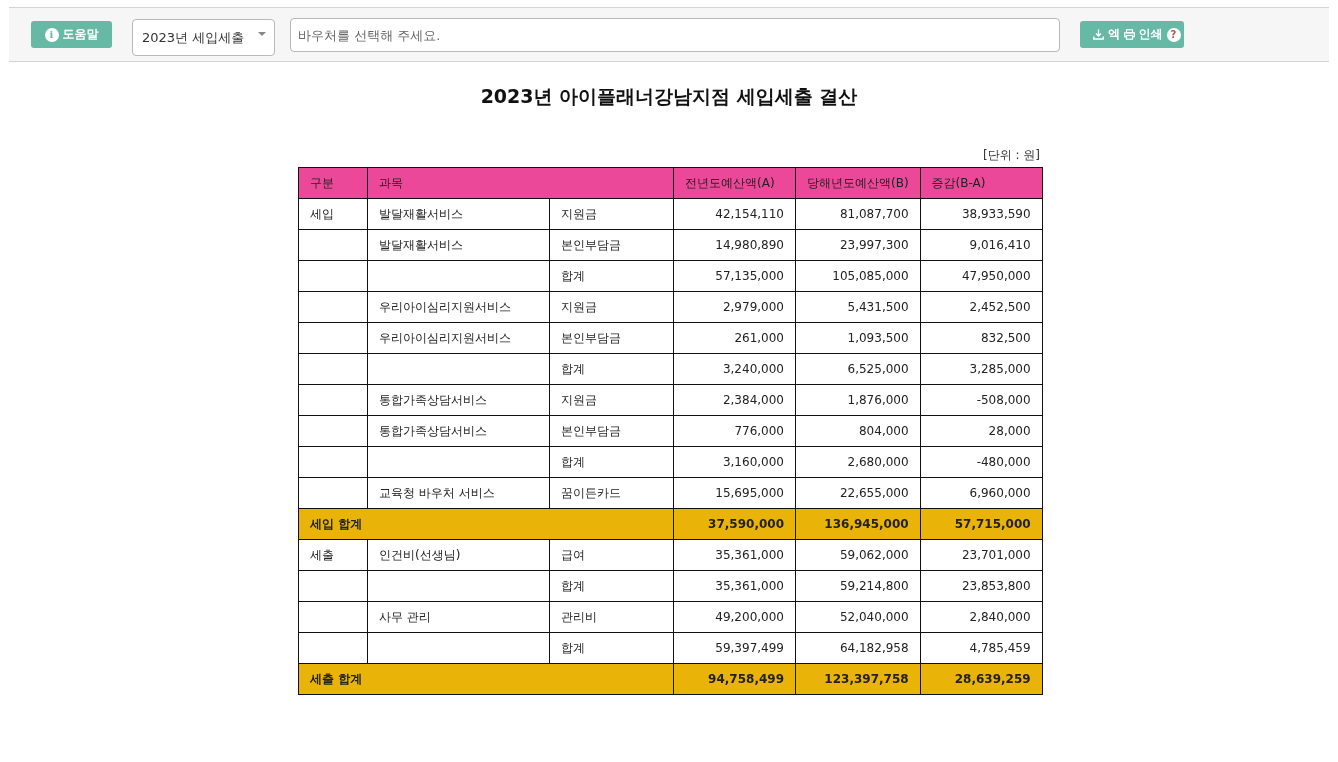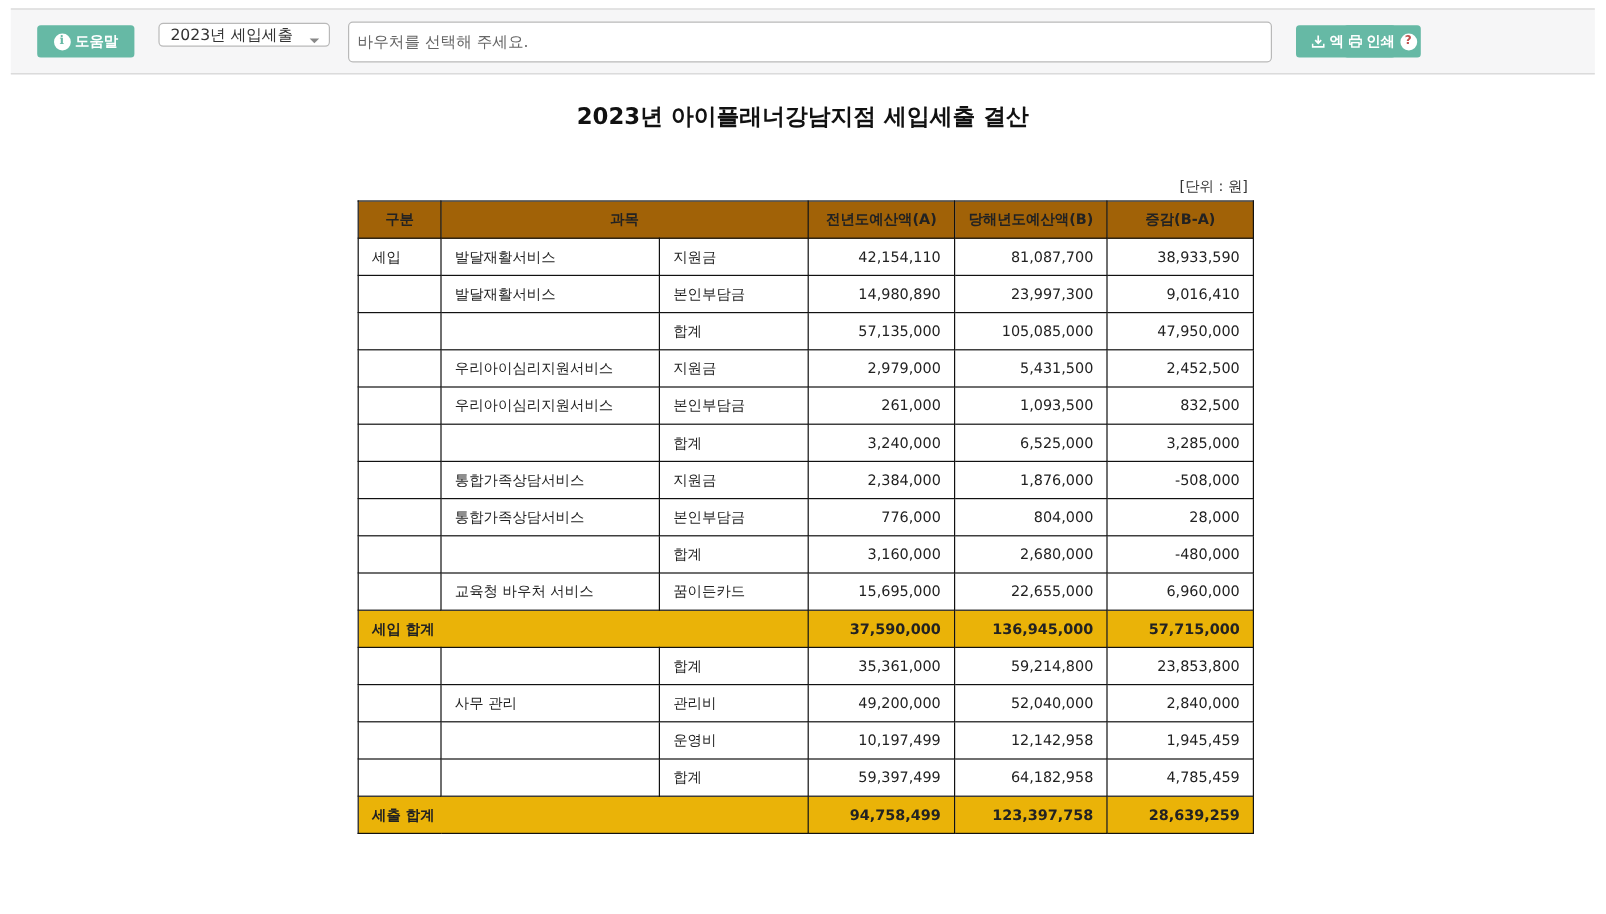--- a/index.html
+++ b/index.html
@@ -28,21 +28,21 @@
       font-size: 10px; font-weight: bold; font-family: "DejaVu Serif", serif;
       display: inline-flex; align-items: center; justify-content: center;
       line-height: 1;
     }
     .btn .circ.q { color: #c0504d; font-family: "DejaVu Sans", sans-serif; }
     .btn-help { left: 22px; width: 81px; }
     .btn-excel { left: 1071px; width: 83px; }
     .btn-print { left: 1111px; width: 64px; }
     .btn svg { display: block; }
     .select {
-      position: absolute; left: 123px; top: 11px; width: 143px; height: 20px;
+      position: absolute; left: 123px; top: 11px; width: 143px; height: 37px;
       background: #fff; border: 1px solid #b9b9b9; border-radius: 4px;
       font-size: 13px; color: #333;
       display: flex; align-items: center; padding-left: 9px;
     }
     .select .caret {
       position: absolute; right: 8px; top: 12px;
       width: 0; height: 0;
       border-left: 4px solid transparent; border-right: 4px solid transparent;
       border-top: 4px solid #888;
     }
@@ -64,21 +64,21 @@
     }
     table.report {
       position: absolute; left: 298px; top: 167px;
       border-collapse: collapse; font-size: 12px; color: #222;
     }
     table.report td, table.report th {
       border: 1px solid #111; height: 31px; padding: 0 11px;
       white-space: nowrap;
     }
     table.report th {
-      background: #a16207; font-weight: bold; text-align: center; height: 31px;
+      background: #ec4899; font-weight: normal; text-align: left; height: 31px;
     }
     table.report td.num { text-align: right; }
     table.report td.cat { font-weight: normal; }
     tr.total td { background: #eab308; font-weight: bold; }
     col.c1 { width: 69px; }
     col.c2 { width: 182px; }
     col.c3 { width: 124px; }
     col.c4 { width: 122px; }
     col.c5 { width: 123px; }
     col.c6 { width: 122px; }
@@ -225,46 +225,46 @@
         <td class="num">22,655,000</td>
         <td class="num">6,960,000</td>
       </tr>
       <tr class="total">
         <td colspan="3">세입 합계</td>
         <td class="num">37,590,000</td>
         <td class="num">136,945,000</td>
         <td class="num">57,715,000</td>
       </tr>
       <tr>
+        <td class="cat">세출</td>
+        <td>인건비(선생님)</td>
+        <td>급여</td>
+        <td class="num">35,361,000</td>
+        <td class="num">59,062,000</td>
+        <td class="num">23,701,000</td>
+      </tr>
+      <tr>
         <td class="cat"></td>
         <td></td>
         <td>합계</td>
         <td class="num">35,361,000</td>
         <td class="num">59,214,800</td>
         <td class="num">23,853,800</td>
       </tr>
       <tr>
         <td class="cat"></td>
         <td>사무 관리</td>
         <td>관리비</td>
         <td class="num">49,200,000</td>
         <td class="num">52,040,000</td>
         <td class="num">2,840,000</td>
       </tr>
       <tr>
         <td class="cat"></td>
         <td></td>
-        <td>운영비</td>
-        <td class="num">10,197,499</td>
-        <td class="num">12,142,958</td>
-        <td class="num">1,945,459</td>
-      </tr>
-      <tr>
-        <td class="cat"></td>
-        <td></td>
         <td>합계</td>
         <td class="num">59,397,499</td>
         <td class="num">64,182,958</td>
         <td class="num">4,785,459</td>
       </tr>
       <tr class="total">
         <td colspan="3">세출 합계</td>
         <td class="num">94,758,499</td>
         <td class="num">123,397,758</td>
         <td class="num">28,639,259</td>

